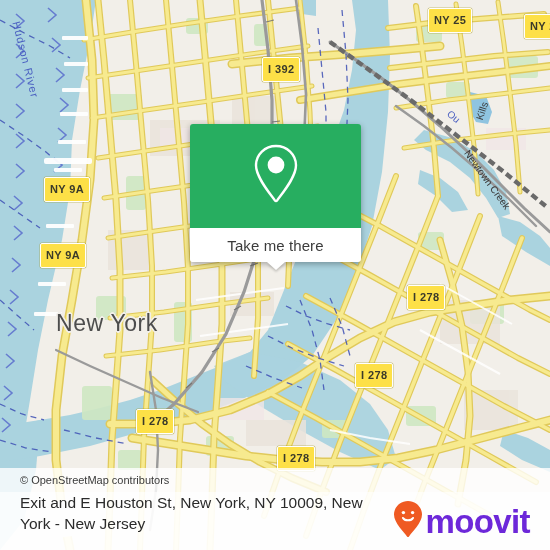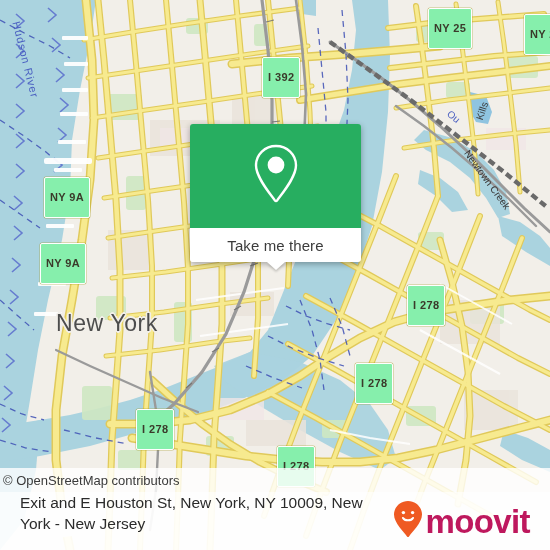--- a/index.html
+++ b/index.html
@@ -19,30 +19,30 @@
   #map-canvas {
     position: absolute;
     left: 0; top: 0;
     width: 550px; height: 550px;
   }
   #map-svg { display: block; width: 550px; height: 550px; }
 
   
   .shield {
     position: absolute;
-    background: #86efac;
+    background: #fde047;
     border: 1.5px solid #ffffff;
     border-radius: 2px;
     color: #3a3a2a;
     font-family: "Liberation Sans", sans-serif;
     font-size: 11px;
     font-weight: bold;
     letter-spacing: .4px;
     line-height: 15px;
-    padding: 12px 5px;
+    padding: 4px 5px;
     white-space: nowrap;
     box-shadow: 0 0 0 .5px rgba(160,150,30,.55);
   }
 
   
   .place-label {
     position: absolute;
     color: #4d4d4d;
     font-family: "Liberation Sans", sans-serif;
     font-size: 23px;
@@ -128,22 +128,22 @@
     position: absolute;
     left: 0; top: 468px;
     width: 550px; height: 24px;
     background: rgba(255,255,255,.80);
     display: flex;
     align-items: center;
   }
   #attribution-text {
     color: #3a3a3a;
     font-family: "Liberation Sans", sans-serif;
-    font-size: 13px;
-    padding-left: 3px;
+    font-size: 11px;
+    padding-left: 20px;
     white-space: nowrap;
   }
 
   
   #footer-bar {
     position: absolute;
     left: 0; top: 492px;
     width: 550px; height: 58px;
     background: rgba(255,255,255,.93);
     display: flex;
@@ -157,21 +157,21 @@
     line-height: 21px;
     max-width: 360px;
   }
   #moovit-logo {
     display: flex;
     align-items: center;
     gap: 2px;
     flex: none;
   }
   #moovit-wordmark {
-    color: #be185d;
+    color: #6d28d9;
     font-family: "Liberation Sans", sans-serif;
     font-size: 33px;
     font-weight: bold;
     letter-spacing: -.6px;
     line-height: 33px;
   }
 </style>
 </head>
 <body>
 

